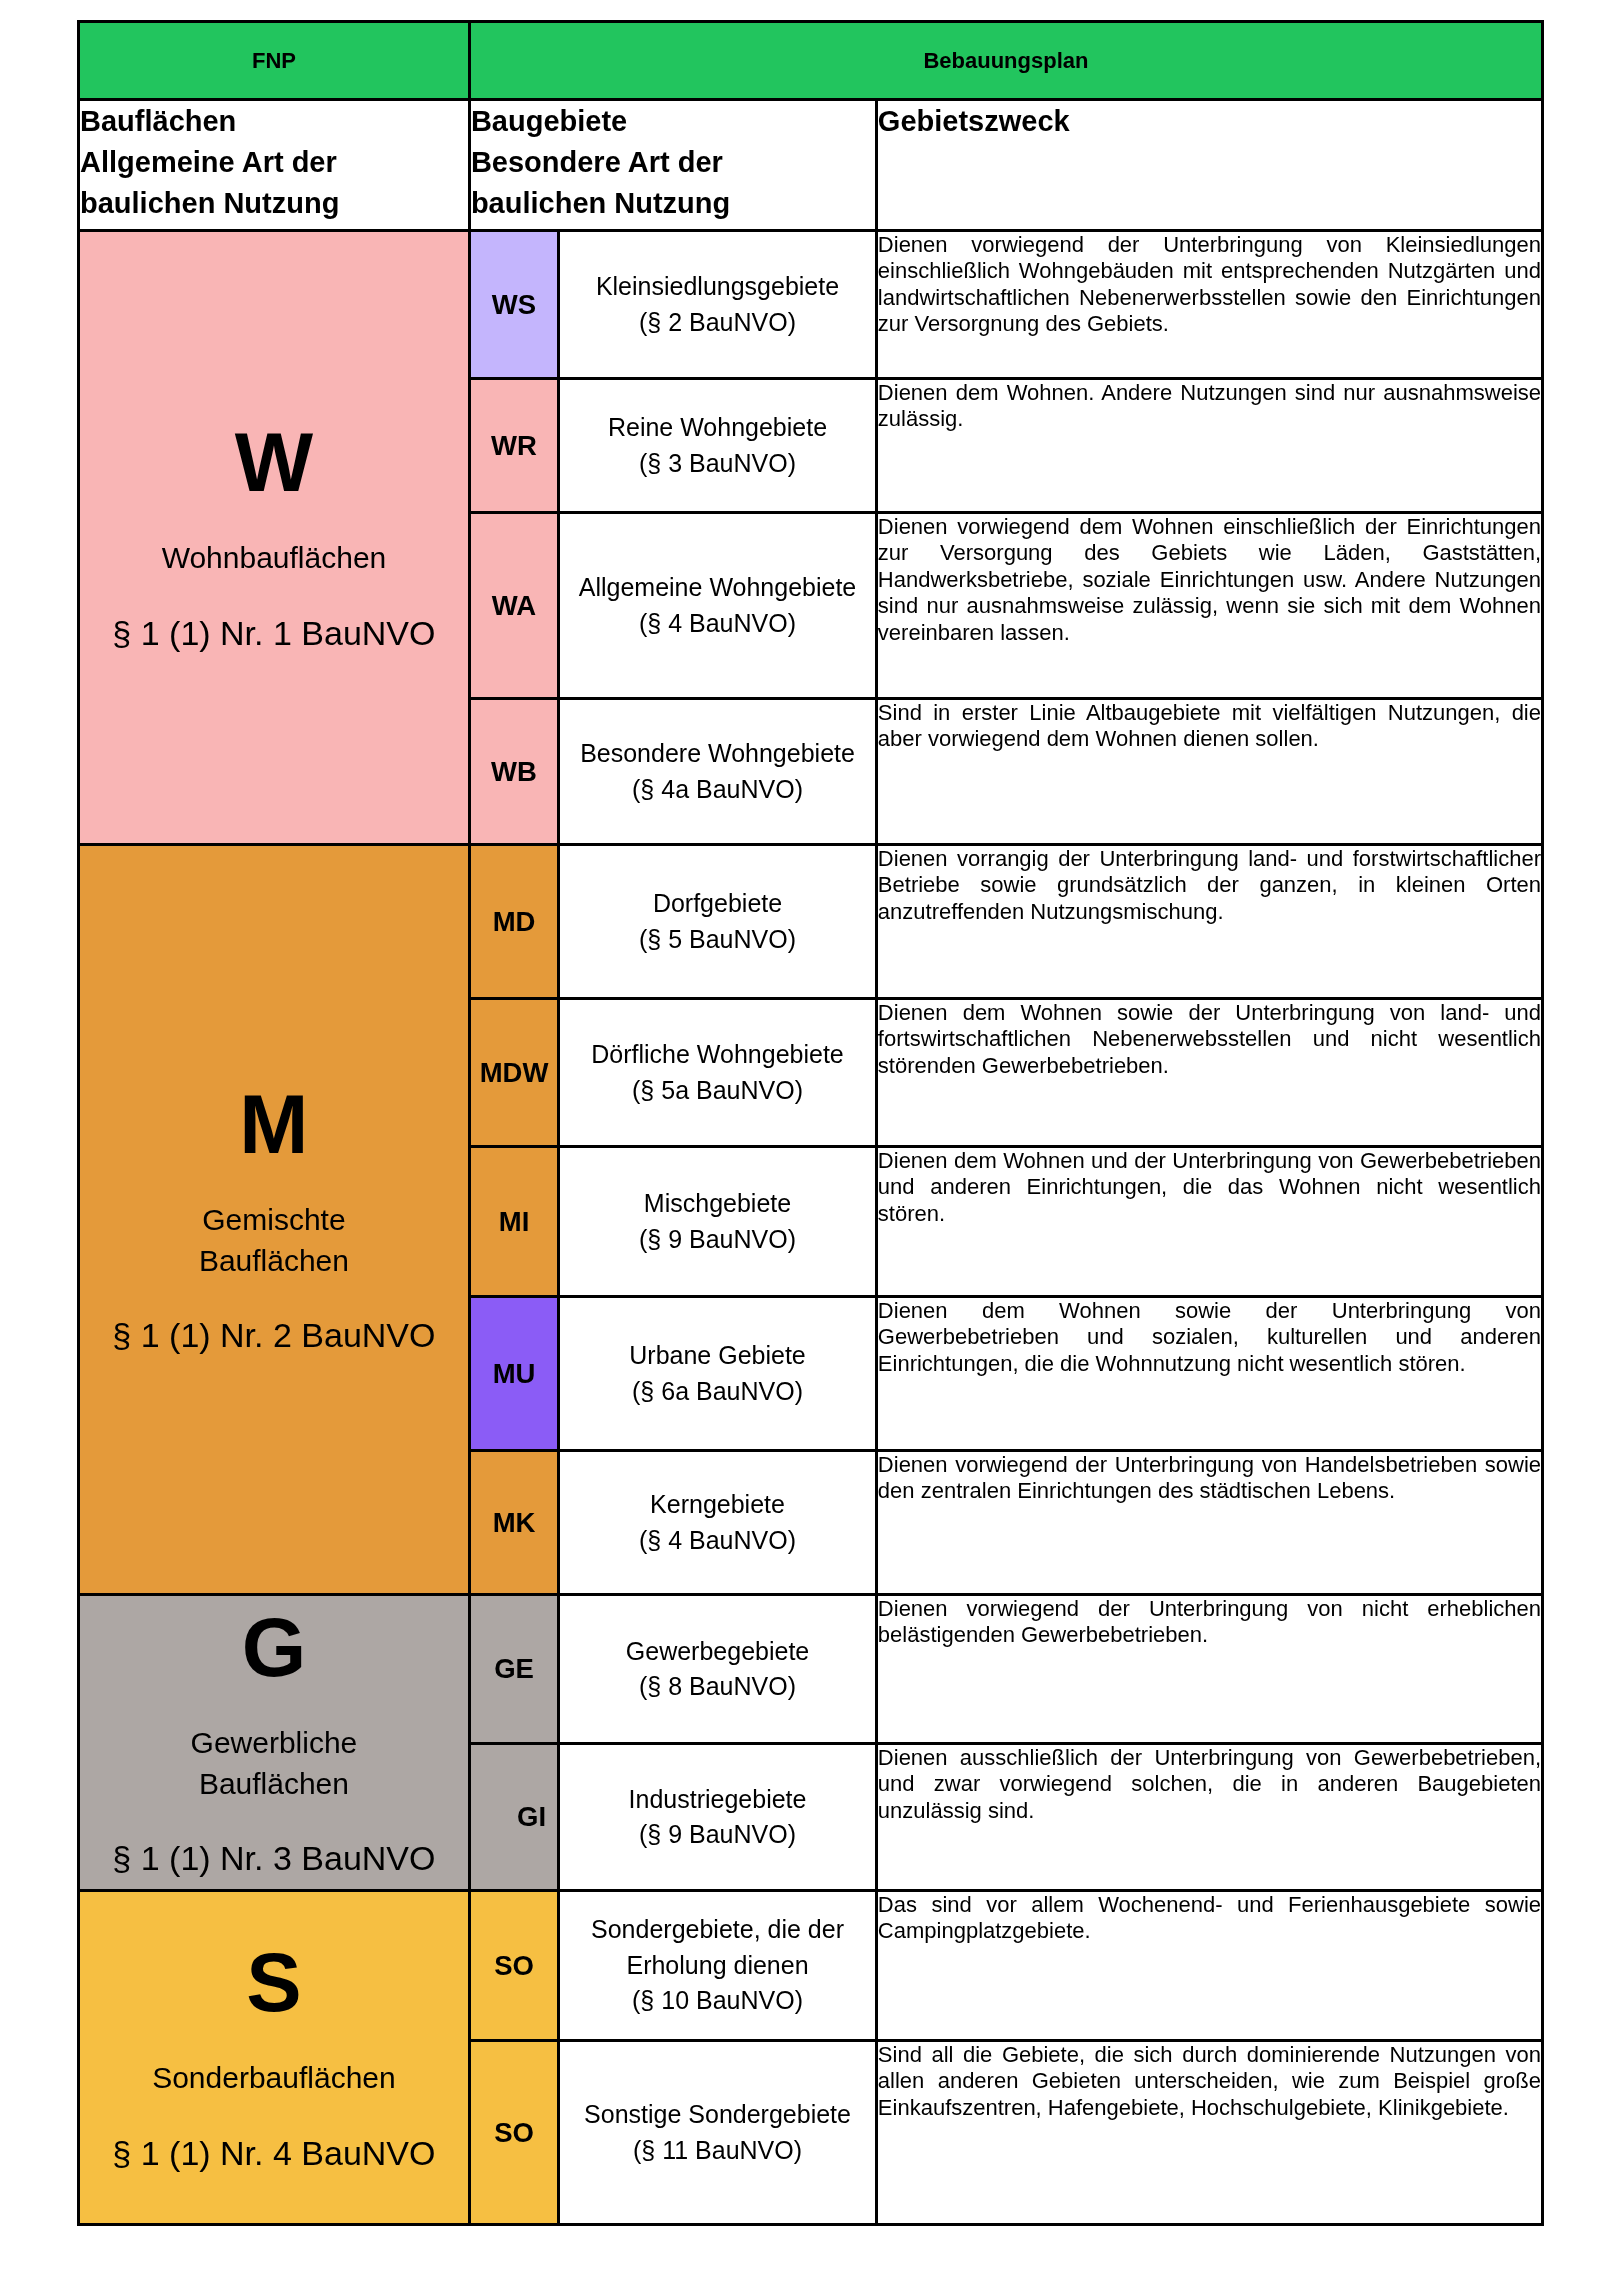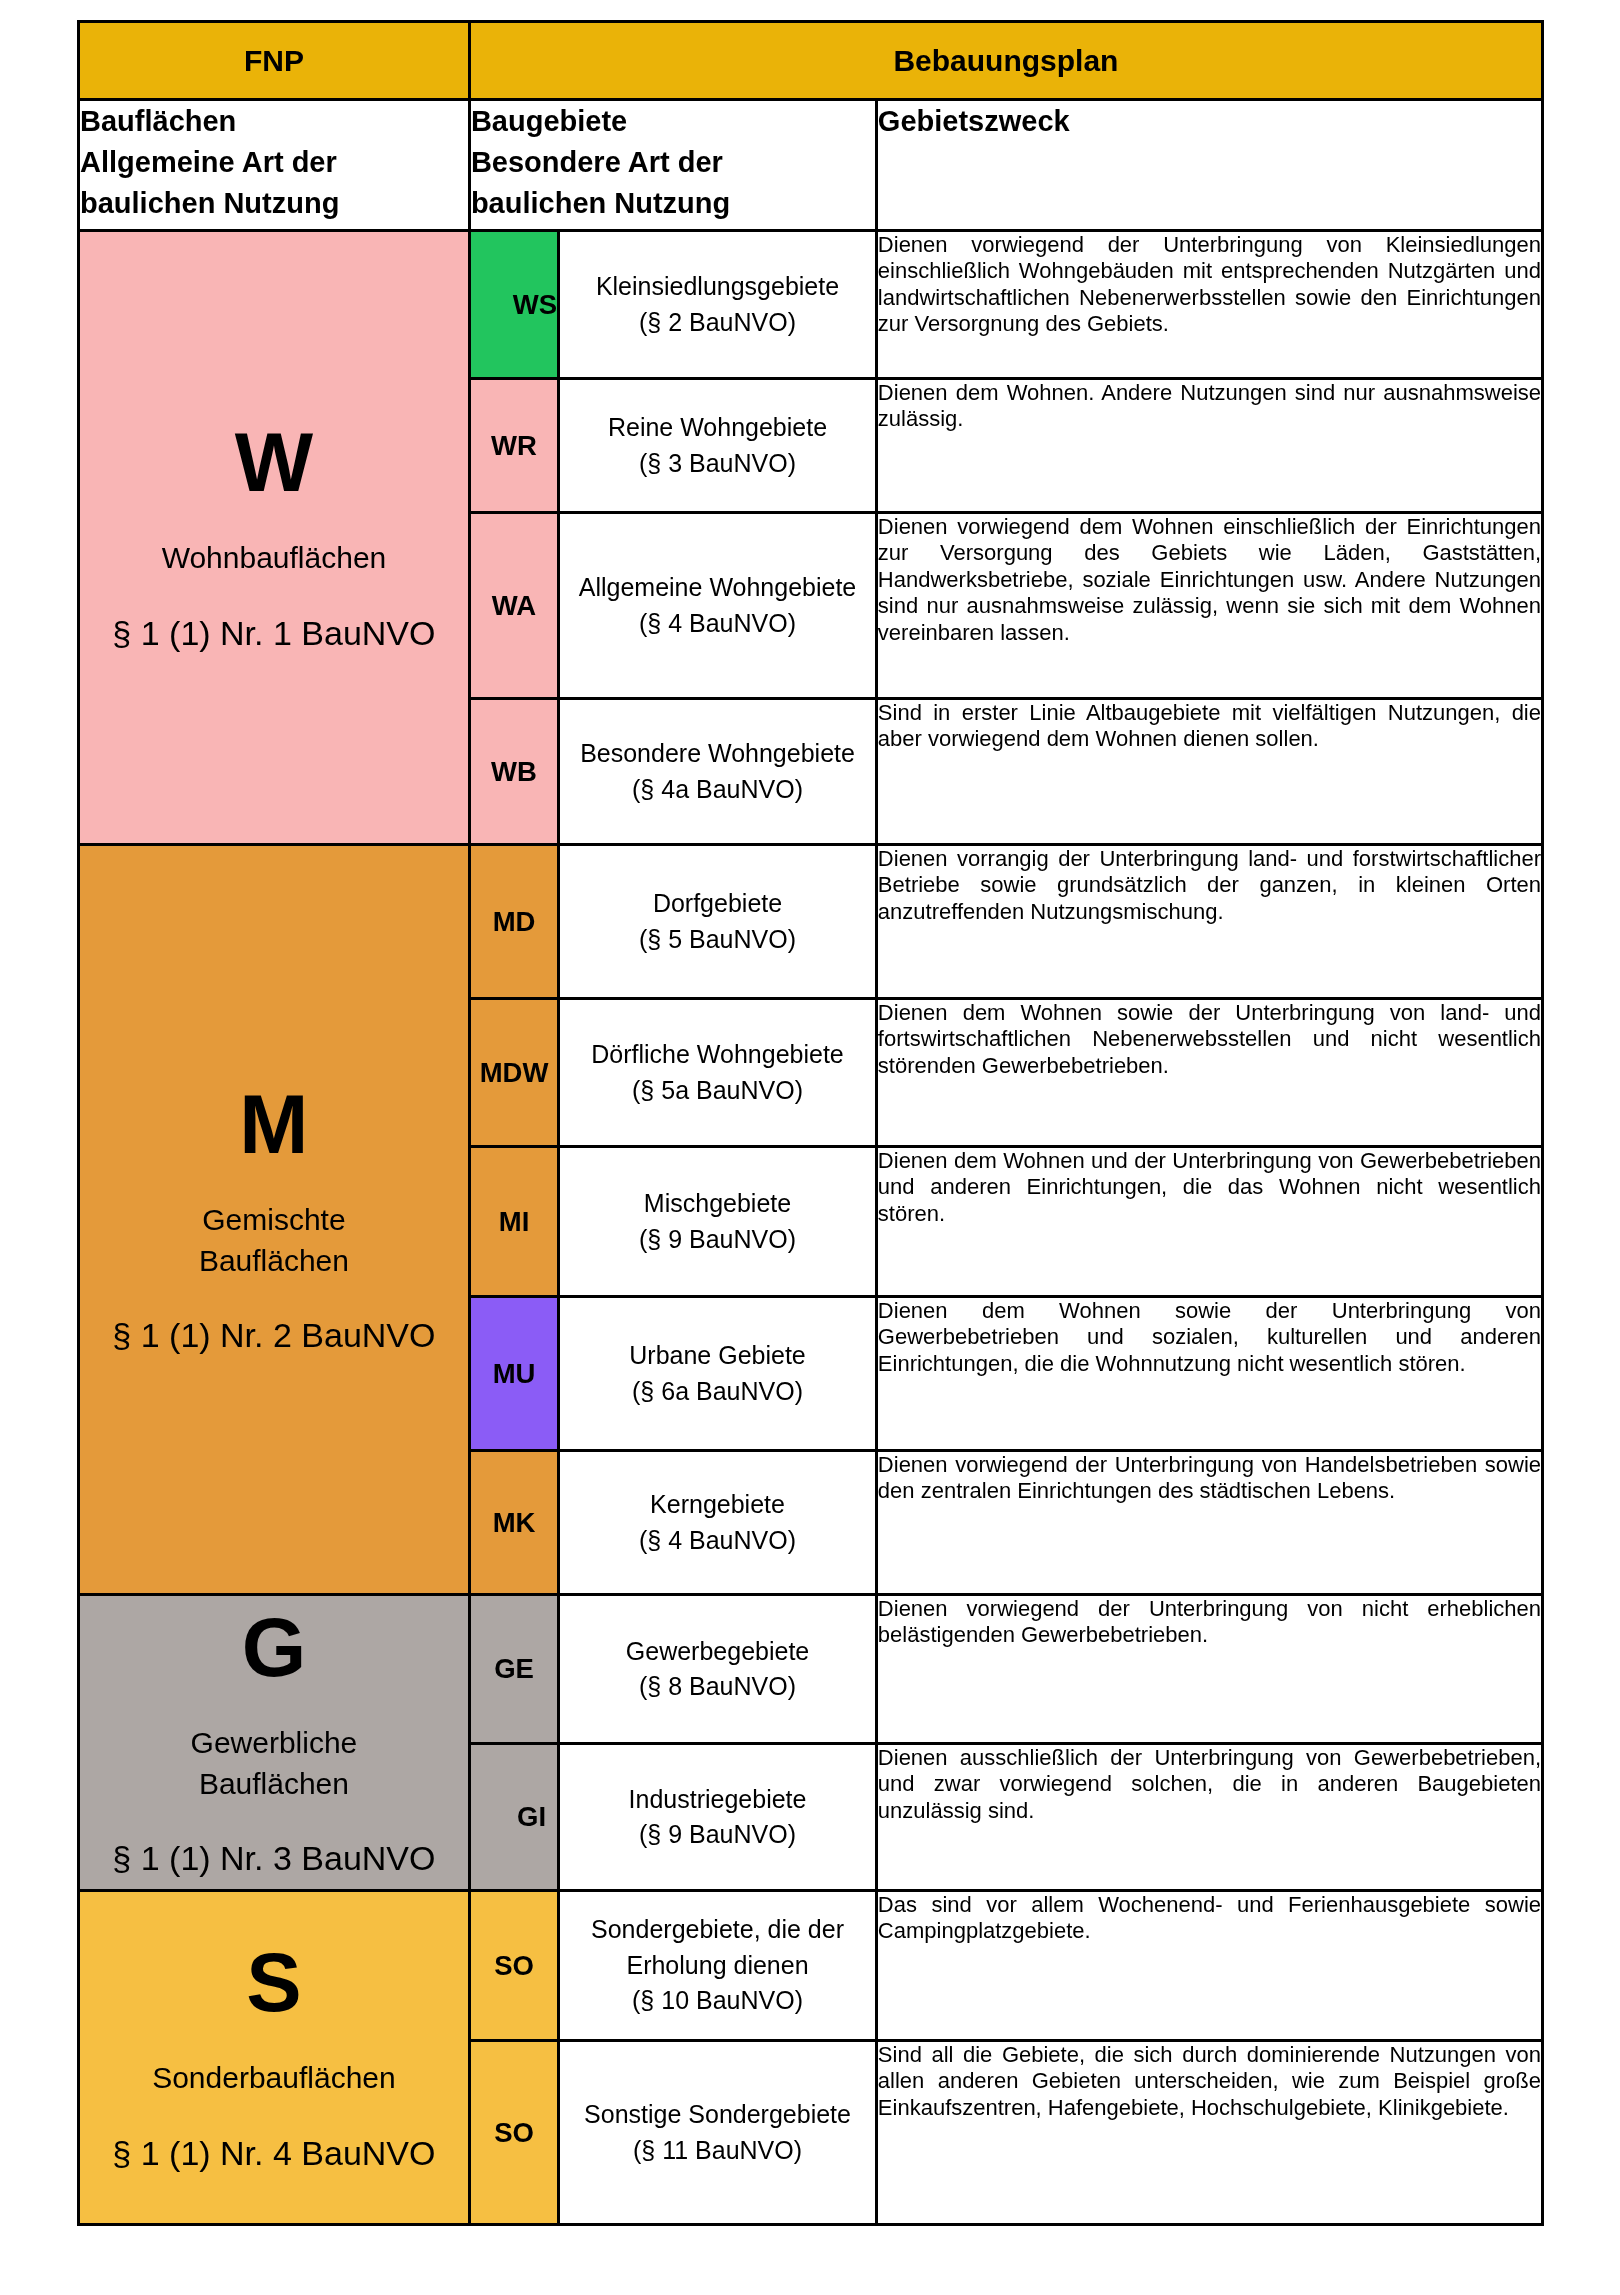--- a/index.html
+++ b/index.html
@@ -22,26 +22,26 @@
   table.zoning col.c-name{width:21.7%;}
   table.zoning col.c-purpose{width:45.5%;}
 
   table.zoning td, table.zoning th{
     border:3.2px solid #000;
     padding:0;
     overflow:hidden;
   }
 
   .hdr-top{
-    font-size:30px;
+    font-size:22px;
     font-weight:bold;
     text-align:center;
     vertical-align:middle;
     height:75px;
-    background:#eab308;
+    background:#22c55e;
   }
   .hdr-sub{
     font-size:29px;
     font-weight:bold;
     text-align:left;
     vertical-align:top;
     white-space:pre-line;
     line-height:1.42;
     padding:4.9px 8px;
     height:128px;
@@ -128,21 +128,21 @@
     </tr>
 
     <tr style="height:148px;">
       <td class="group-cell" rowspan="4" style="background-color: rgb(249, 181, 181);">
         <div class="group-inner">
           <div class="big-letter">W</div>
           <div class="group-name">Wohnbauflächen</div>
           <div class="group-ref">§ 1 (1) Nr. 1 BauNVO</div>
         </div>
       </td>
-      <td class="code-cell" style="background-color: #22c55e; text-align: right;">WS</td>
+      <td class="code-cell" style="background-color: #c4b5fd;">WS</td>
       <td class="name-cell">Kleinsiedlungsgebiete
 (§ 2 BauNVO)</td>
       <td class="purpose-cell">Dienen vorwiegend der Unterbringung von Kleinsiedlungen einschließlich Wohngebäuden mit entsprechenden Nutzgärten und landwirtschaftlichen Nebenerwerbsstellen sowie den Einrichtungen zur Versorgnung des Gebiets.</td>
     </tr>
     <tr style="height:134px;">
       <td class="code-cell" style="background-color: rgb(249, 181, 181);">WR</td>
       <td class="name-cell">Reine Wohngebiete
 (§ 3 BauNVO)</td>
       <td class="purpose-cell">Dienen dem Wohnen. Andere Nutzungen sind nur ausnahmsweise zulässig.</td>
     </tr>

